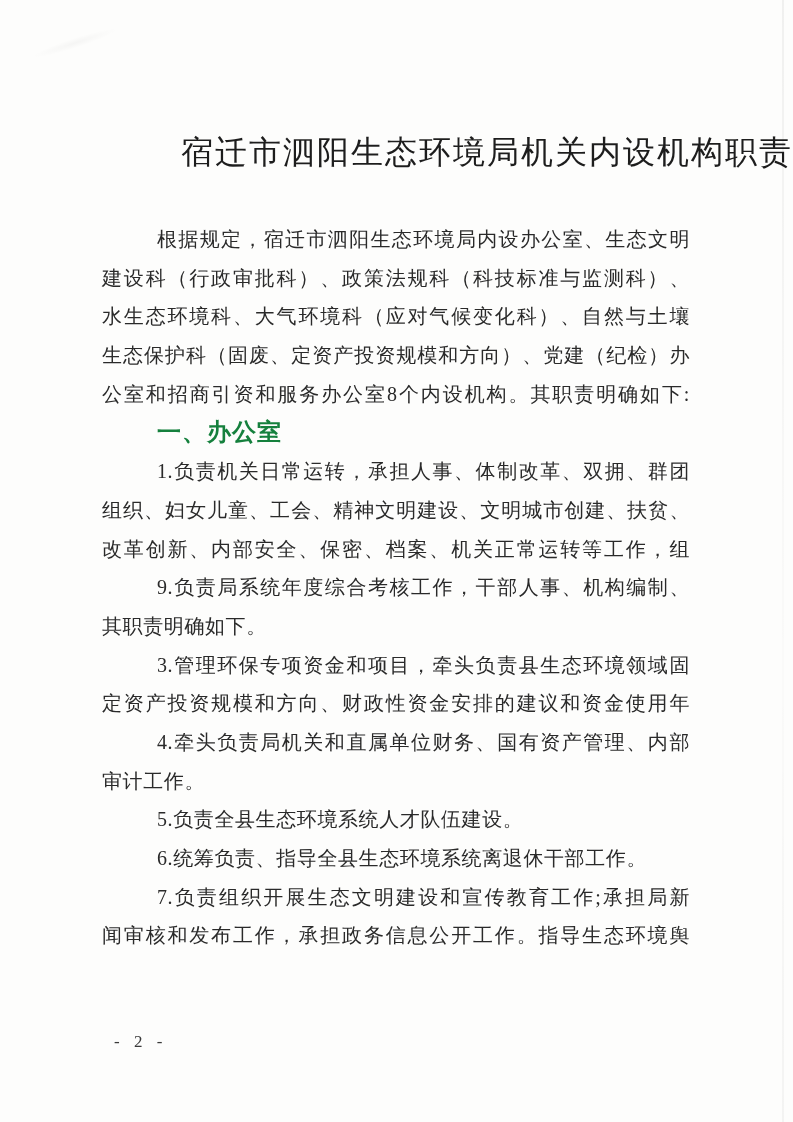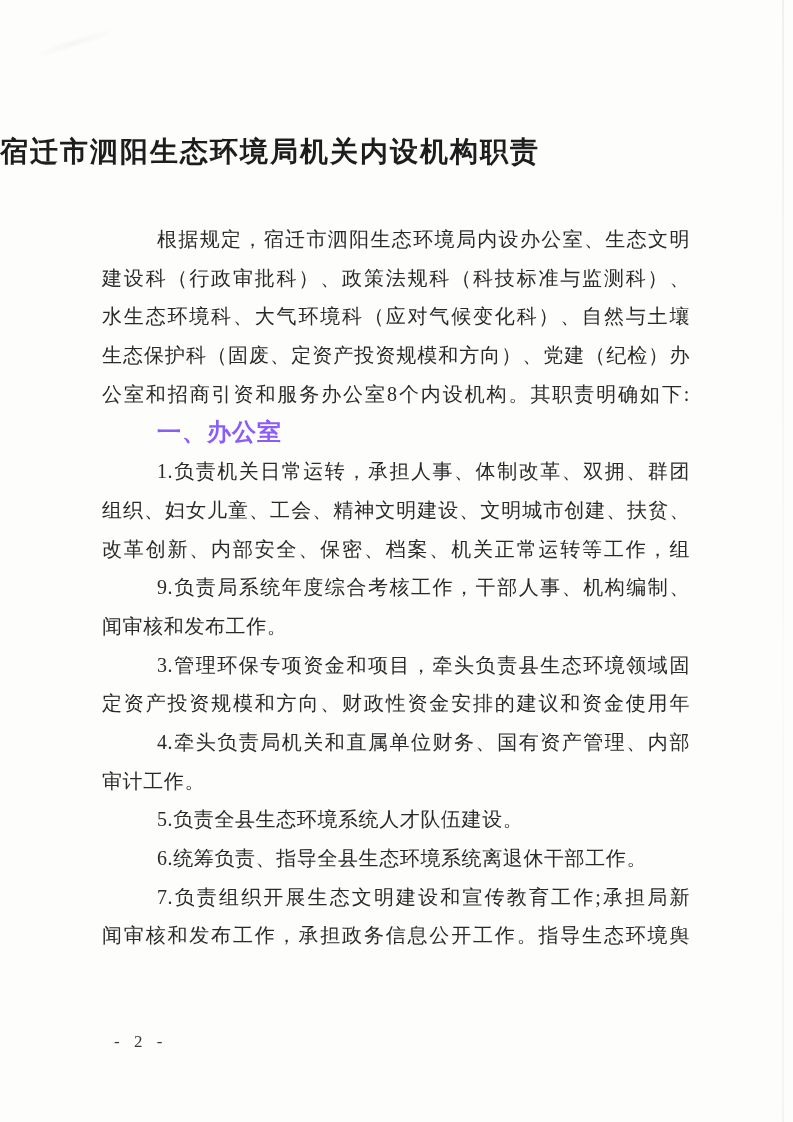--- a/index.html
+++ b/index.html
@@ -33,24 +33,24 @@
     left: 30px;
     width: 90px;
     height: 10px;
     background: radial-gradient(ellipse at center, rgba(0,0,0,0.03), rgba(0,0,0,0) 70%);
     transform: rotate(-18deg);
     pointer-events: none;
   }
   .doc-title {
     margin: 0;
     padding-top: 130px;
-    text-align: left;
+    text-align: right;
     font-family: "Liberation Serif", serif;
-    font-weight: 700;
-    font-size: 28px;
+    font-weight: 400;
+    font-size: 32px;
     line-height: 44px;
     letter-spacing: 2px;
     color: #1d1d1d;
   }
   .doc-body {
     position: absolute;
     left: 102px;
     top: 220px;
     width: 588px;
   }
@@ -67,21 +67,21 @@
   .line.fill {
     white-space: normal;
     text-align: justify;
     text-align-last: justify;
   }
   .block.heading .line {
     font-family: "Liberation Sans", sans-serif;
     font-weight: 700;
     font-size: 24px;
     letter-spacing: 1px;
-    color: #8b5cf6;
+    color: #15803d;
   }
   .page-number {
     position: absolute;
     left: 114px;
     top: 1032px;
     font-family: "Liberation Serif", serif;
     font-size: 17px;
     letter-spacing: 5px;
     color: #3a3a3a;
   }
@@ -106,21 +106,21 @@
       <div class="block heading">
         <div class="line indent">一、办公室</div>
       </div>
       <div class="block body">
         <div class="line indent fill">1.负责机关日常运转，承担人事、体制改革、双拥、群团</div>
         <div class="line fill">组织、妇女儿童、工会、精神文明建设、文明城市创建、扶贫、</div>
         <div class="line fill">改革创新、内部安全、保密、档案、机关正常运转等工作，组</div>
       </div>
       <div class="block body">
         <div class="line indent fill">9.负责局系统年度综合考核工作，干部人事、机构编制、</div>
-        <div class="line">闻审核和发布工作。</div>
+        <div class="line">其职责明确如下。</div>
       </div>
       <div class="block body">
         <div class="line indent fill">3.管理环保专项资金和项目，牵头负责县生态环境领域固</div>
         <div class="line fill">定资产投资规模和方向、财政性资金安排的建议和资金使用年</div>
       </div>
       <div class="block body">
         <div class="line indent fill">4.牵头负责局机关和直属单位财务、国有资产管理、内部</div>
         <div class="line">审计工作。</div>
       </div>
       <div class="block body">

